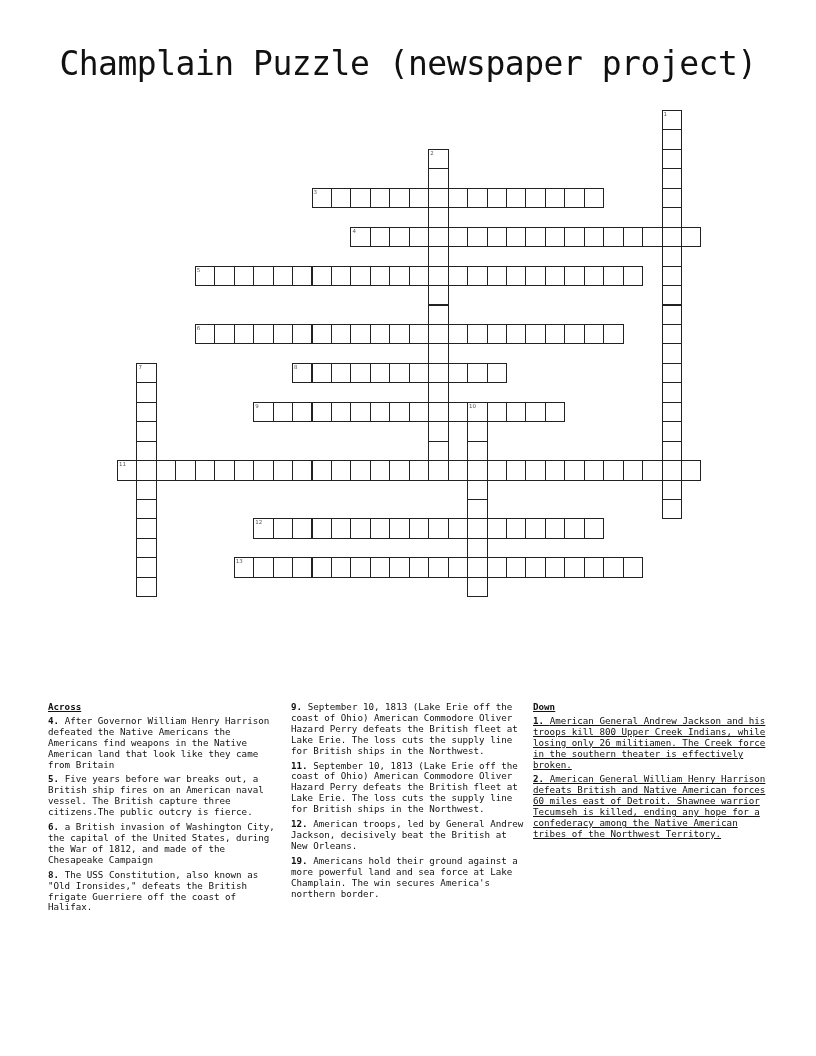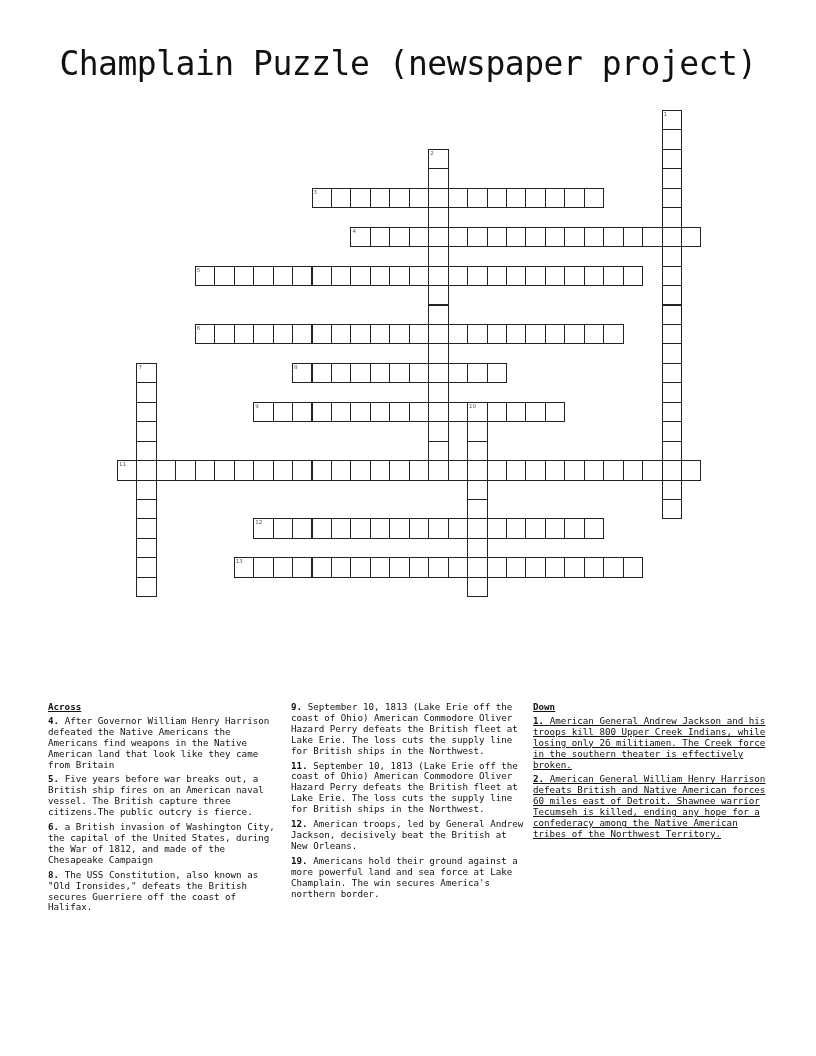--- a/index.html
+++ b/index.html
@@ -268,21 +268,21 @@
     <div class="cell" style="left: 583.8px; top: 557.35px;"></div>
     <div class="cell" style="left: 603.25px; top: 557.35px;"></div>
     <div class="cell" style="left: 622.7px; top: 557.35px;"></div>
   </div>
 
 <div class="clues col-a">
   <div class="clue-head">Across</div>
   <div class="clue"><b>4.</b> <span>After Governor William Henry Harrison defeated the Native Americans the Americans find weapons in the Native American land that look like they came from Britain</span></div>
   <div class="clue"><b>5.</b> <span>Five years before war breaks out, a British ship fires on an American naval vessel. The British capture three citizens.The public outcry is fierce.</span></div>
   <div class="clue"><b>6.</b> <span>a British invasion of Washington City, the capital of the United States, during the War of 1812, and made of the Chesapeake Campaign</span></div>
-  <div class="clue"><b>8.</b> <span>The USS Constitution, also known as "Old Ironsides," defeats the British secures Guerriere off the coast of Halifax.</span></div>
+  <div class="clue"><b>8.</b> <span>The USS Constitution, also known as "Old Ironsides," defeats the British frigate Guerriere off the coast of Halifax.</span></div>
 </div>
 
 <div class="clues col-b">
   <div class="clue"><b>9.</b> <span>September 10, 1813 (Lake Erie off the coast of Ohio) American Commodore Oliver Hazard Perry defeats the British fleet at Lake Erie. The loss cuts the supply line for British ships in the Northwest.</span></div>
   <div class="clue"><b>11.</b> <span>September 10, 1813 (Lake Erie off the coast of Ohio) American Commodore Oliver Hazard Perry defeats the British fleet at Lake Erie. The loss cuts the supply line for British ships in the Northwest.</span></div>
   <div class="clue"><b>12.</b> <span>American troops, led by General Andrew Jackson, decisively beat the British at New Orleans.</span></div>
   <div class="clue"><b>19.</b> <span>Americans hold their ground against a more powerful land and sea force at Lake Champlain. The win secures America's northern border.</span></div>
 </div>
 
 <div class="clues col-c">

